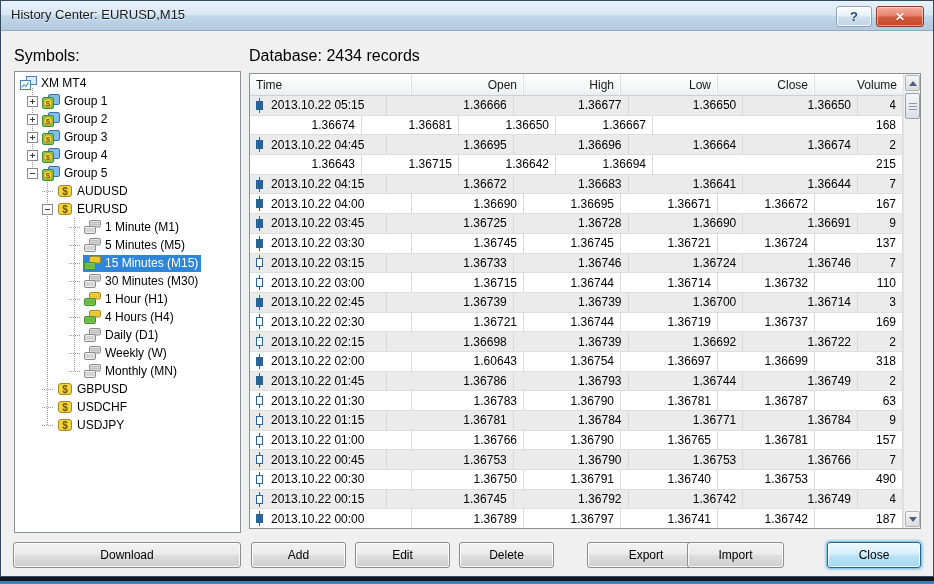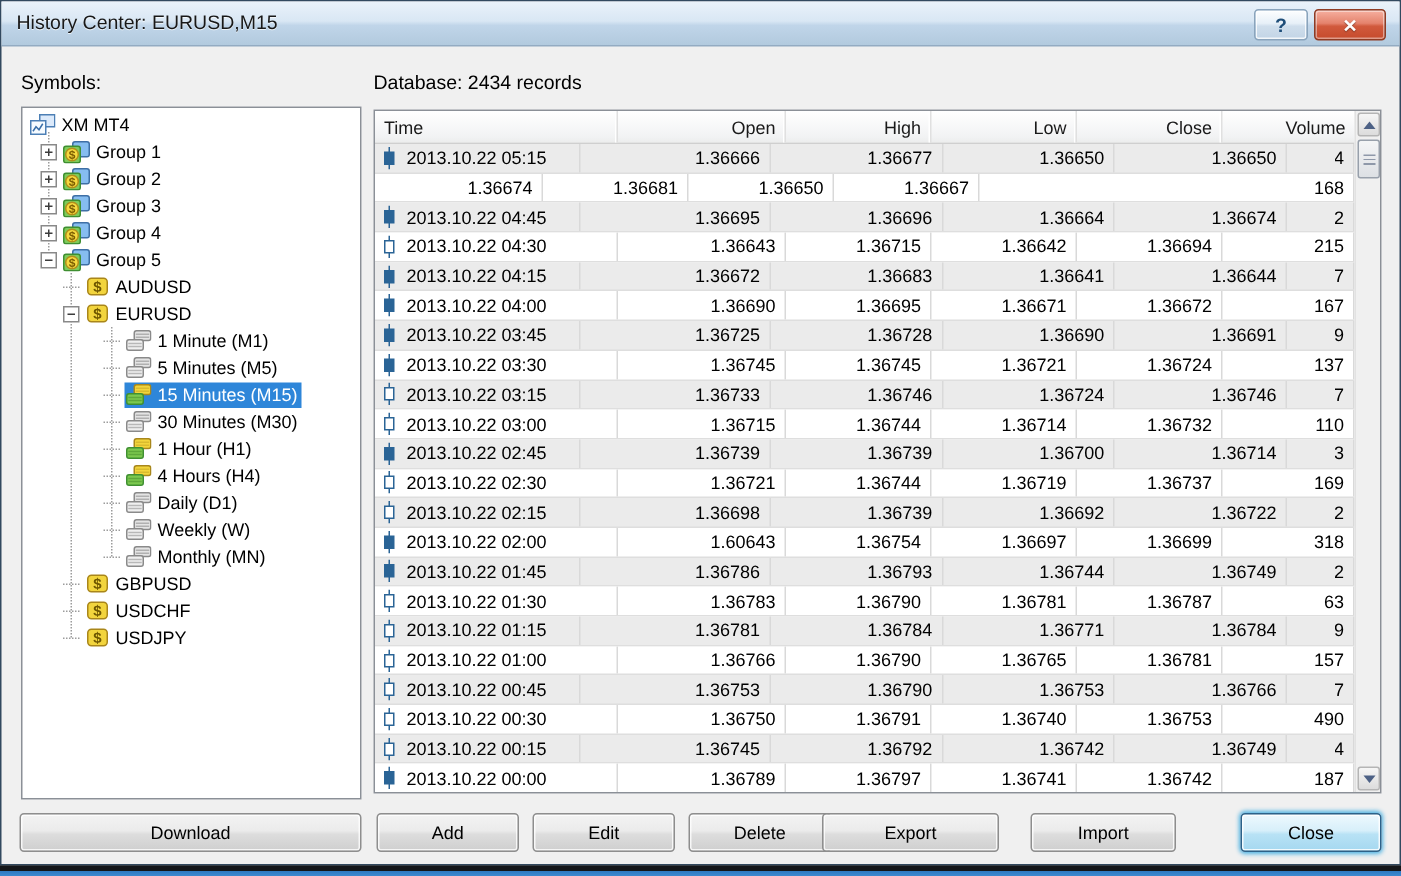--- a/index.html
+++ b/index.html
@@ -37,21 +37,21 @@
     color: #1f4e79; font-weight: bold; font-size: 13px;
   }
   .close-btn {
     right: 9px; width: 48px;
     background: linear-gradient(#f6b0a0 0%, #e4826c 45%, #d15a3d 55%, #c64a2c 100%);
     border: 1px solid #8f3b23; box-shadow: inset 0 0 0 1px rgba(255,255,255,.45);
     color: #fff; font-weight: bold; font-size: 12px; text-shadow: 0 1px 1px rgba(0,0,0,.4);
   }
 
   
-  .panel-label { position: absolute; font-size: 13px; color: #000; }
+  .panel-label { position: absolute; font-size: 16px; color: #000; }
   #symbols-label { left: 13px; top: 46px; }
   #db-label { left: 248px; top: 46px; }
 
   
   .tree-panel {
     position: absolute; left: 13px; top: 70px; width: 227px; height: 462px;
     background: #fff; border: 1px solid #8b9097; overflow: hidden; padding-top: 2px;
   }
   .tree-guide { position: absolute; width: 0; border-left: 1px dotted #9c9c9c; }
   #guide-a { left: 17px; top: 16px; height: 85px; }
@@ -105,21 +105,21 @@
     position: absolute; top: 541px; height: 26px; font-size: 12px; color: #000;
     display: flex; align-items: center; justify-content: center;
     background: linear-gradient(#f3f3f3 0%, #ebebeb 45%, #dddddd 55%, #cfcfcf 100%);
     border: 1px solid #8e8e8e; border-radius: 3px; box-shadow: inset 0 0 0 1px rgba(255,255,255,.8);
     font-family: "Liberation Sans", sans-serif; cursor: default;
   }
   #btn-download { left: 12px; width: 228px; }
   #btn-add { left: 250px; width: 95px; }
   #btn-edit { left: 354px; width: 95px; }
   #btn-delete { left: 458px; width: 95px; }
-  #btn-export { left: 547px; width: 118px; }
+  #btn-export { left: 586px; width: 118px; }
   #btn-import { left: 686px; width: 97px; }
   #btn-close {
     left: 826px; width: 94px;
     background: linear-gradient(#eef9fe 0%, #d7effa 45%, #b8e2f5 55%, #a5d8f0 100%);
     border: 1px solid #2d6289; box-shadow: 0 0 3px 1px #4fb3e3, inset 0 0 0 1px rgba(255,255,255,.85);
   }
 </style>
 </head>
 <body>
 
@@ -476,29 +476,20 @@
               </span>
               <span>2013.10.22 04:45</span>
             </div>
             <div class="tcell c-open num">1.36695</div>
             <div class="tcell c-high num">1.36696</div>
             <div class="tcell c-low num">1.36664</div>
             <div class="tcell c-close num">1.36674</div>
             <div class="tcell c-vol num">72</div>
           </div>
           <div class="trow">
-            <div class="tcell c-time time">
-              <span class="candle">
-                <svg width="9" height="15" viewBox="0 0 9 15">
-                  <line x1="4.5" y1="0" x2="4.5" y2="15" stroke="#2a6496"></line>
-                  <rect x="1.5" y="3.5" width="6" height="8" fill="#ffffff" stroke="#2a6496"></rect>
-                </svg>
-              </span>
-              <span>2013.10.22 04:30</span>
-            </div>
             <div class="tcell c-open num">1.36643</div>
             <div class="tcell c-high num">1.36715</div>
             <div class="tcell c-low num">1.36642</div>
             <div class="tcell c-close num">1.36694</div>
             <div class="tcell c-vol num">215</div>
           </div>
           <div class="trow alt">
             <div class="tcell c-time time">
               <span class="candle">
                 <svg width="9" height="15" viewBox="0 0 9 15">

